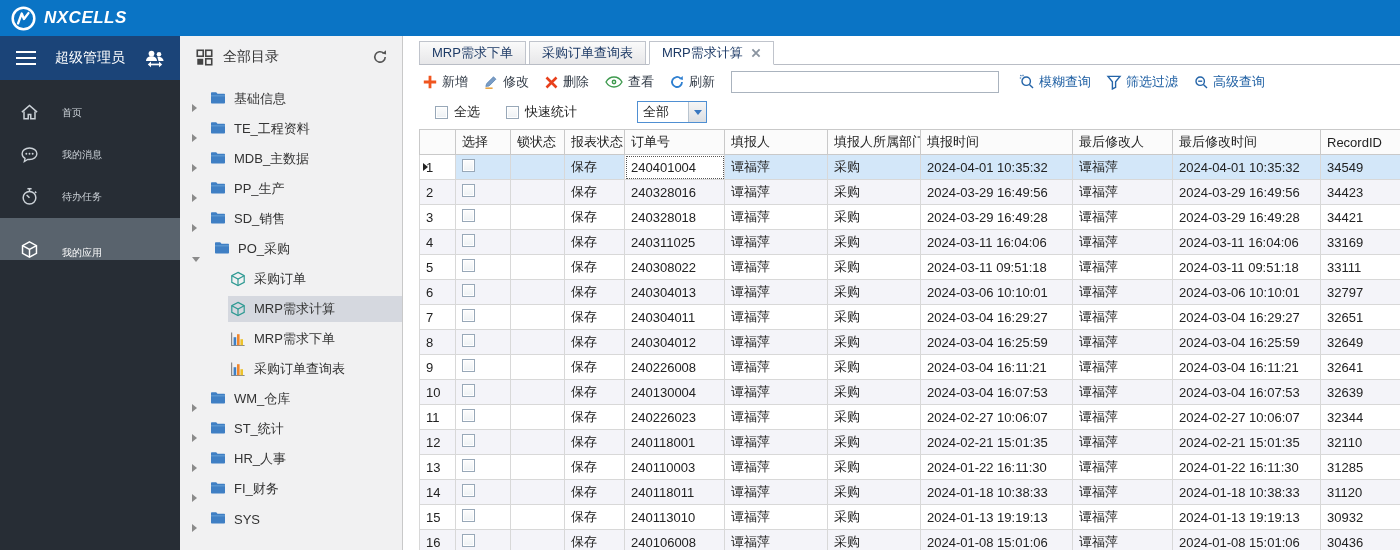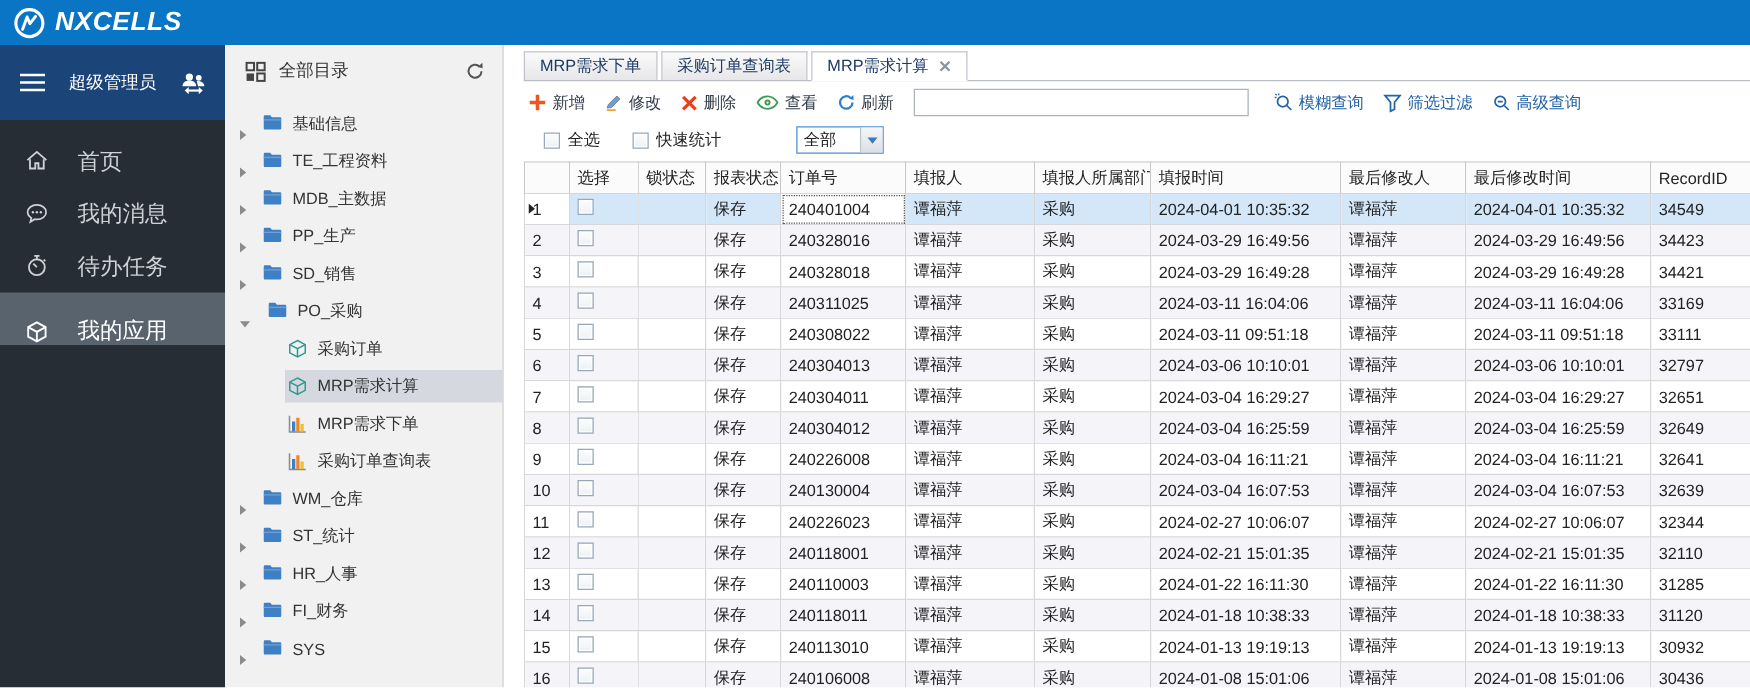--- a/index.html
+++ b/index.html
@@ -4,37 +4,37 @@
 <style>
   * { margin:0; padding:0; box-sizing:border-box; }
   html,body { width:1400px; height:550px; overflow:hidden; background:#fff;
     font-family:"Liberation Sans", sans-serif; font-size:13px; color:#222; }
   .app { width:1400px; height:550px; display:flex; flex-direction:column; }
 
   
   .topbar { height:36px; background:#0a74c5; display:flex; align-items:center; padding-left:10px; flex:0 0 36px; }
   .brand { display:flex; align-items:center; gap:7px; }
   .brand svg { display:block; }
-  .brand-text { color:#fff; font-size:21px; font-weight:bold; font-style:italic; letter-spacing:.5px; }
+  .brand-text { color:#fff; font-size:17px; font-weight:bold; font-style:italic; letter-spacing:.5px; }
 
   .main-row { flex:1; display:flex; min-height:0; }
 
   
   .sidebar { width:180px; background:#272d35; flex:0 0 180px; display:flex; flex-direction:column; }
-  .sb-header { height:60px; background:#1b4478; display:flex; align-items:center; padding:0 14px 0 16px; }
+  .sb-header { height:44px; background:#1b4478; display:flex; align-items:center; padding:0 14px 0 16px; }
   .burger { display:inline-flex; flex-direction:column; gap:4px; cursor:pointer; }
   .burger span { width:20px; height:2px; background:#fff; display:block; }
   .sb-role { flex:1; text-align:center; color:#fff; font-size:14px; }
   .sb-header .icon svg { display:block; }
   .sb-items { padding-top:12px; }
   .sb-item { height:42px; display:flex; align-items:center; padding-left:20px; gap:22px;
     color:#ccd2d8; cursor:pointer; }
   .sb-item .icon { width:20px; height:20px; display:inline-flex; }
   .sb-item.sel { background:#59636d; color:#fff;align-items:flex-end; }
-  .sb-label { font-size:18px; }
+  .sb-label { font-size:10px; }
 
   
   .tree-panel { width:223px; flex:0 0 223px; background:#f1f1f2; border-right:1px solid #c9c9c9;
     display:flex; flex-direction:column; }
   .tree-header { height:42px; display:flex; align-items:center; padding:0 14px 0 16px; gap:10px; color:#333; }
   .tree-title { flex:1; font-size:14px; }
   .tree-items { padding-top:4px; }
   .tree-item { height:30px; display:flex; align-items:flex-end; cursor:pointer; }
   .tree-item.lvl0 { padding-left:12px; }
   .tree-item.lvl1 { padding-left:48px; }

